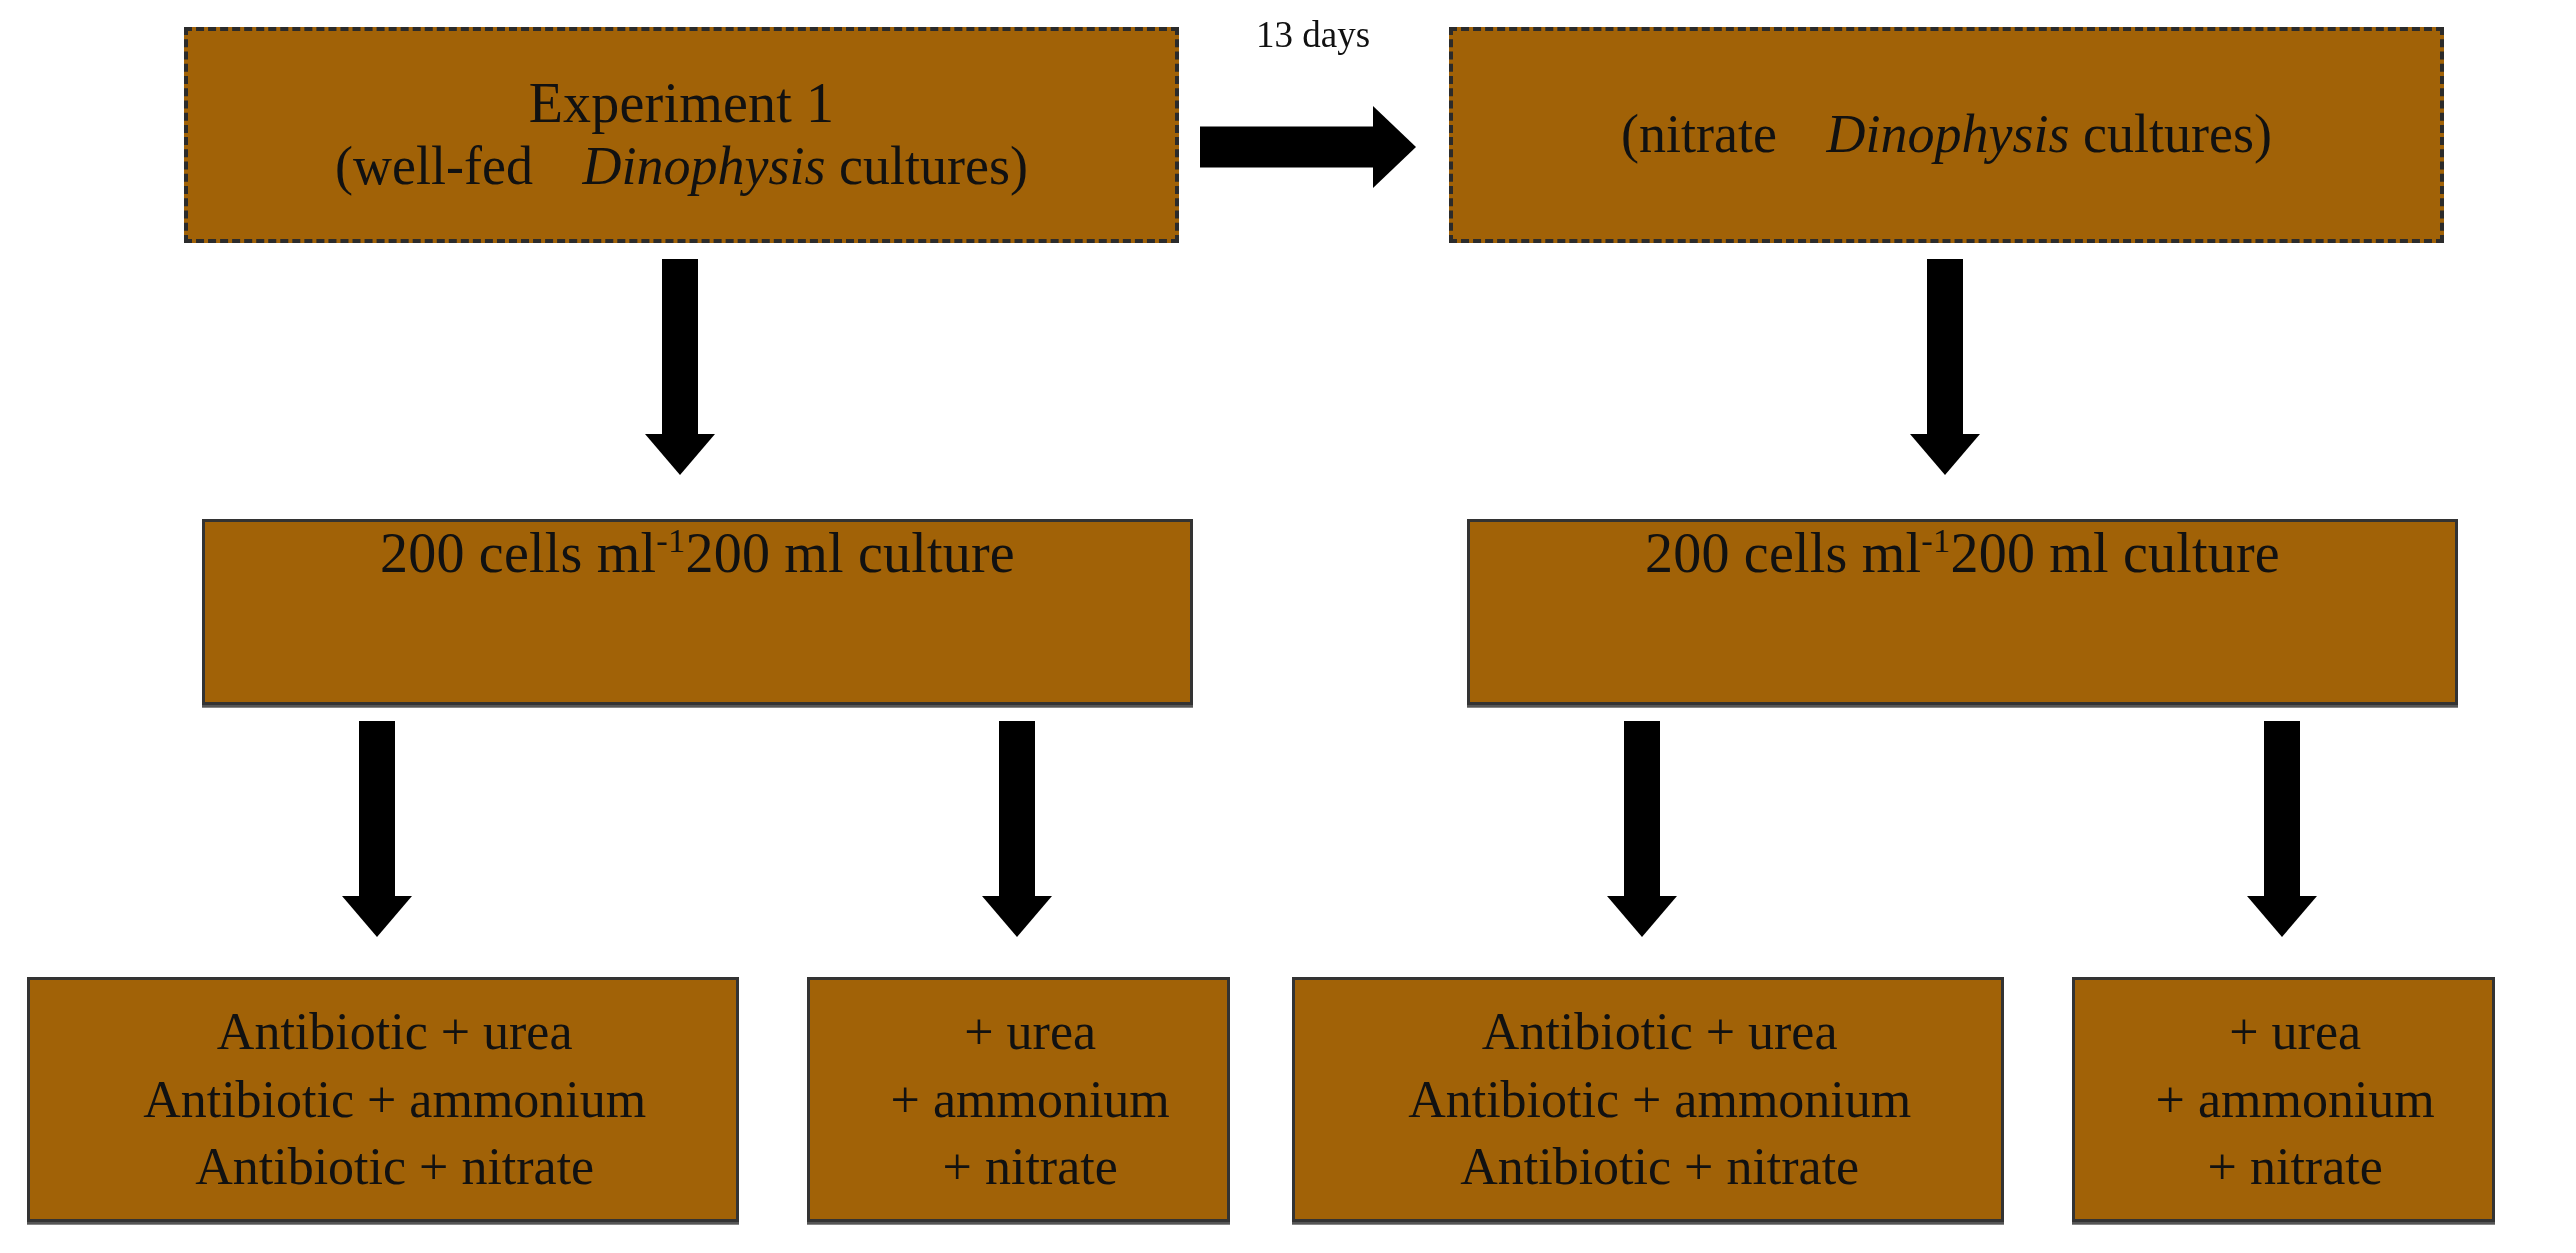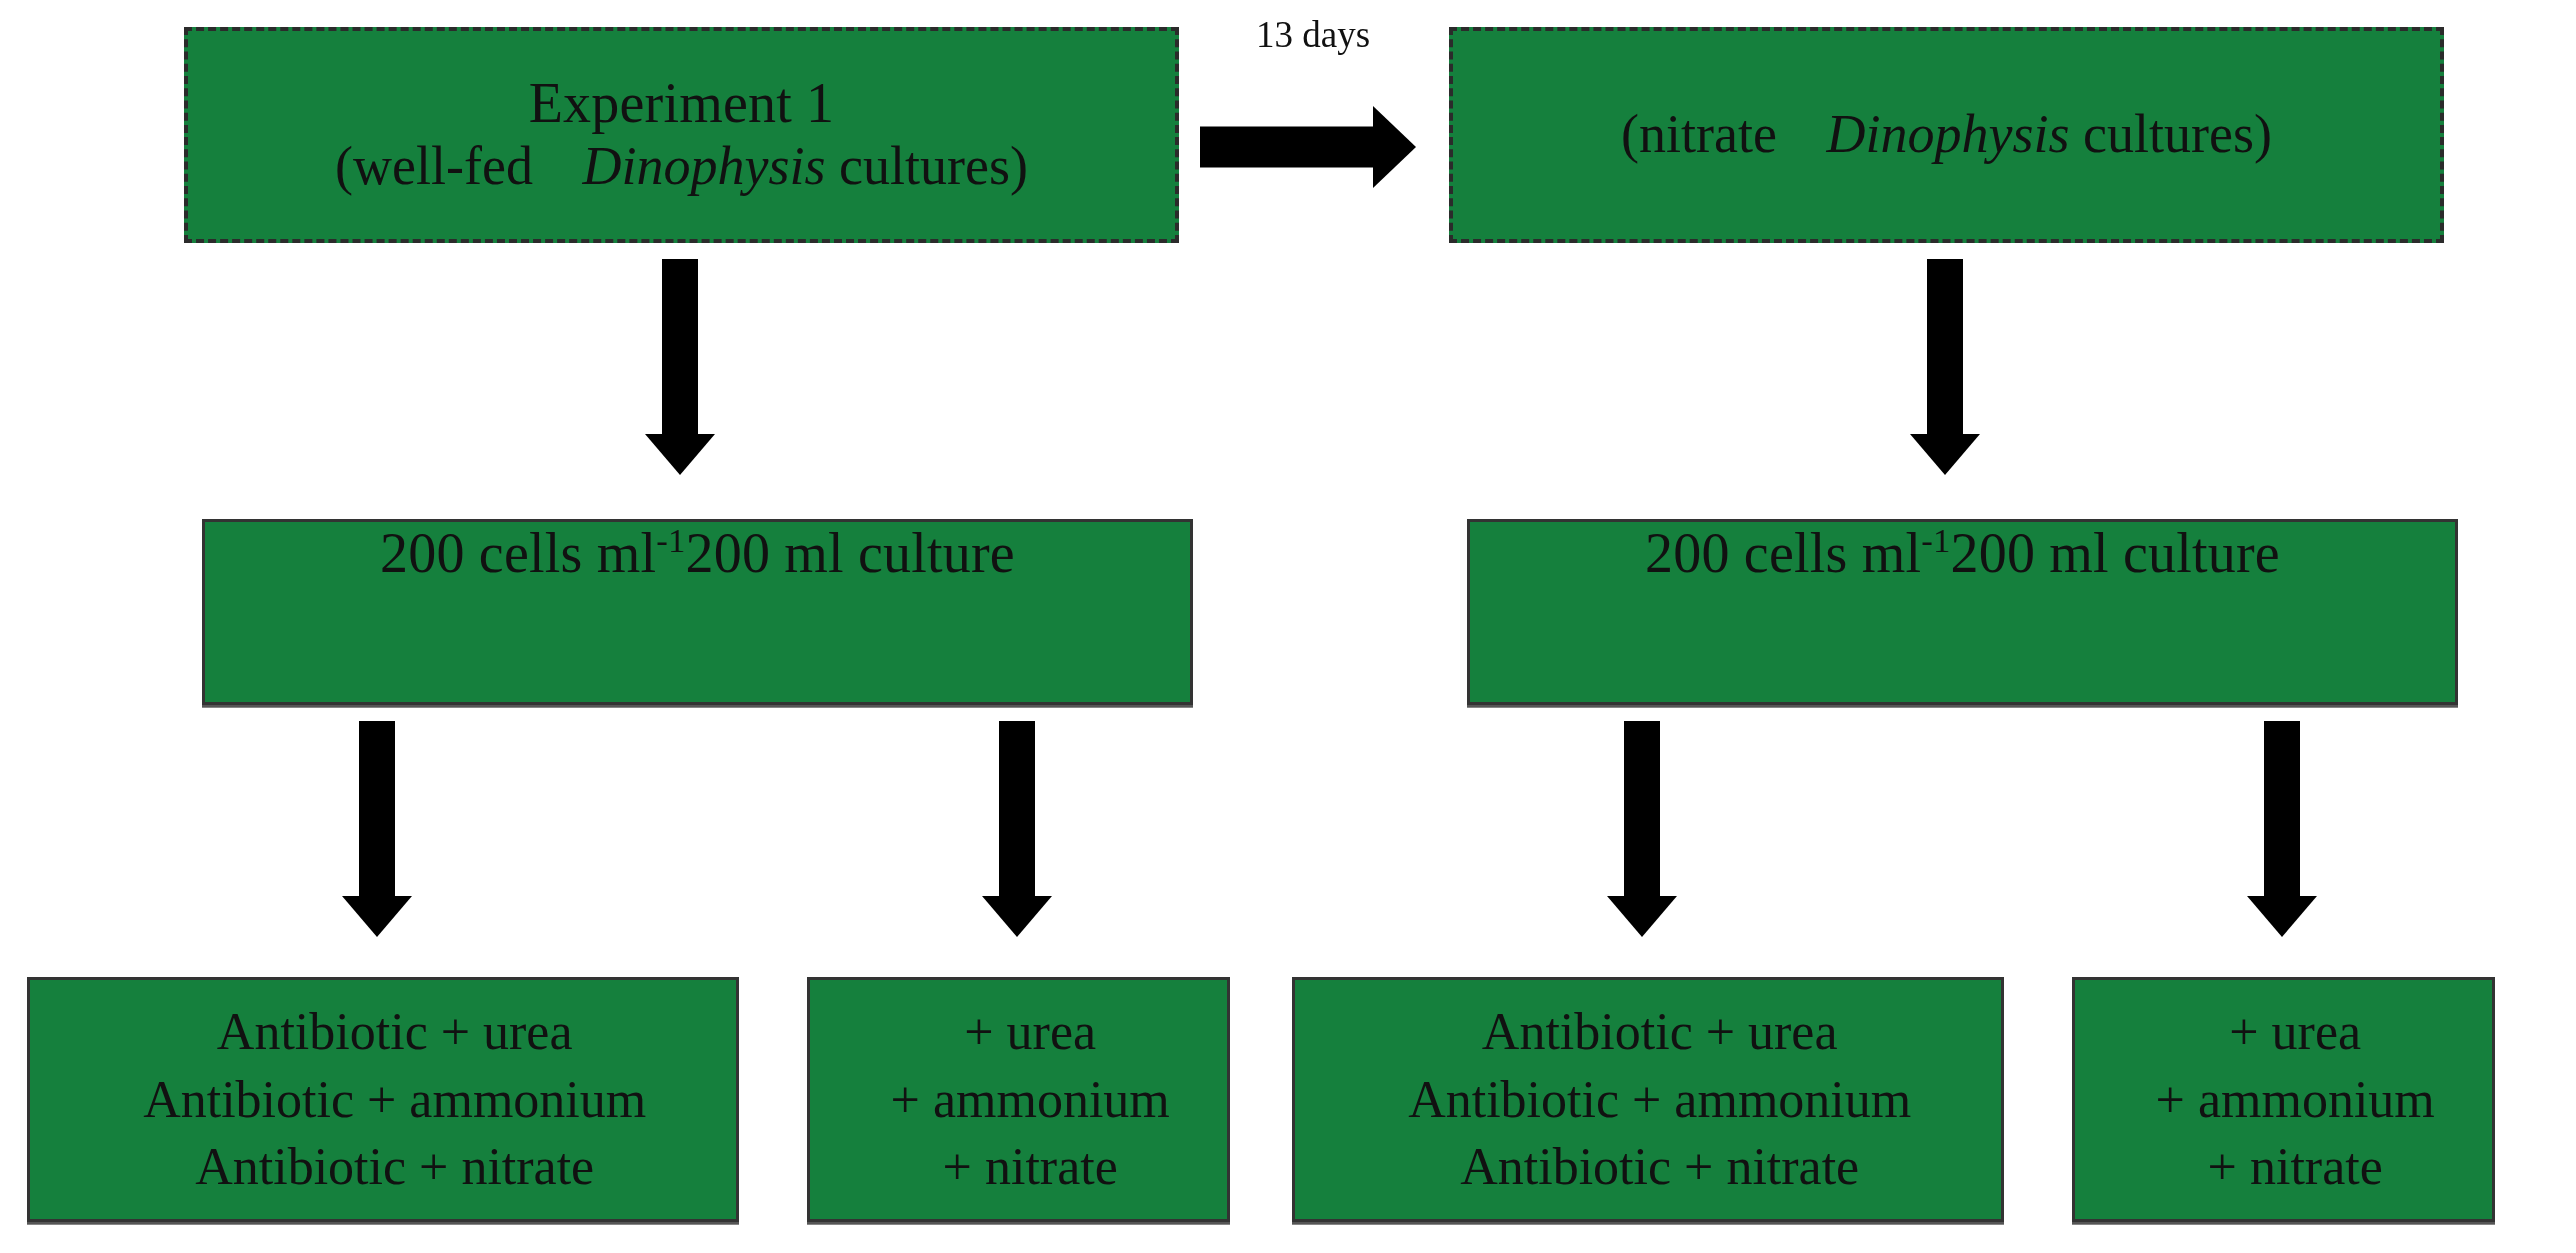--- a/index.html
+++ b/index.html
@@ -16,21 +16,21 @@
     width: 2576px;
     height: 1253px;
     background: #ffffff;
     overflow: hidden;
   }
 
   
   .box {
     position: absolute;
     box-sizing: border-box;
-    background: #15803d;
+    background: #a16207;
   }
   .box-dashed {
     border: 4.5px dashed #2b2b2b;
     display: flex;
     flex-direction: column;
     align-items: center;
     justify-content: center;
   }
   .box-solid {
     border: 3.6px solid #333333;

